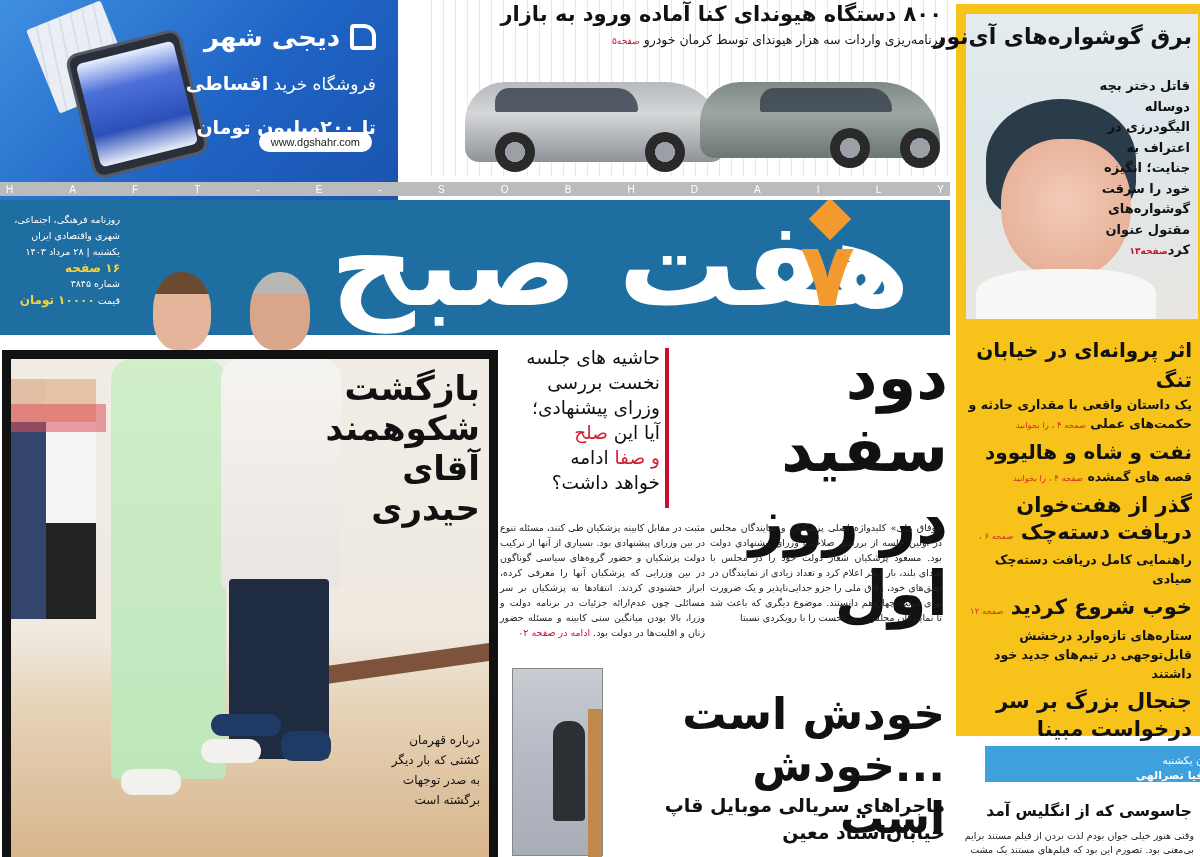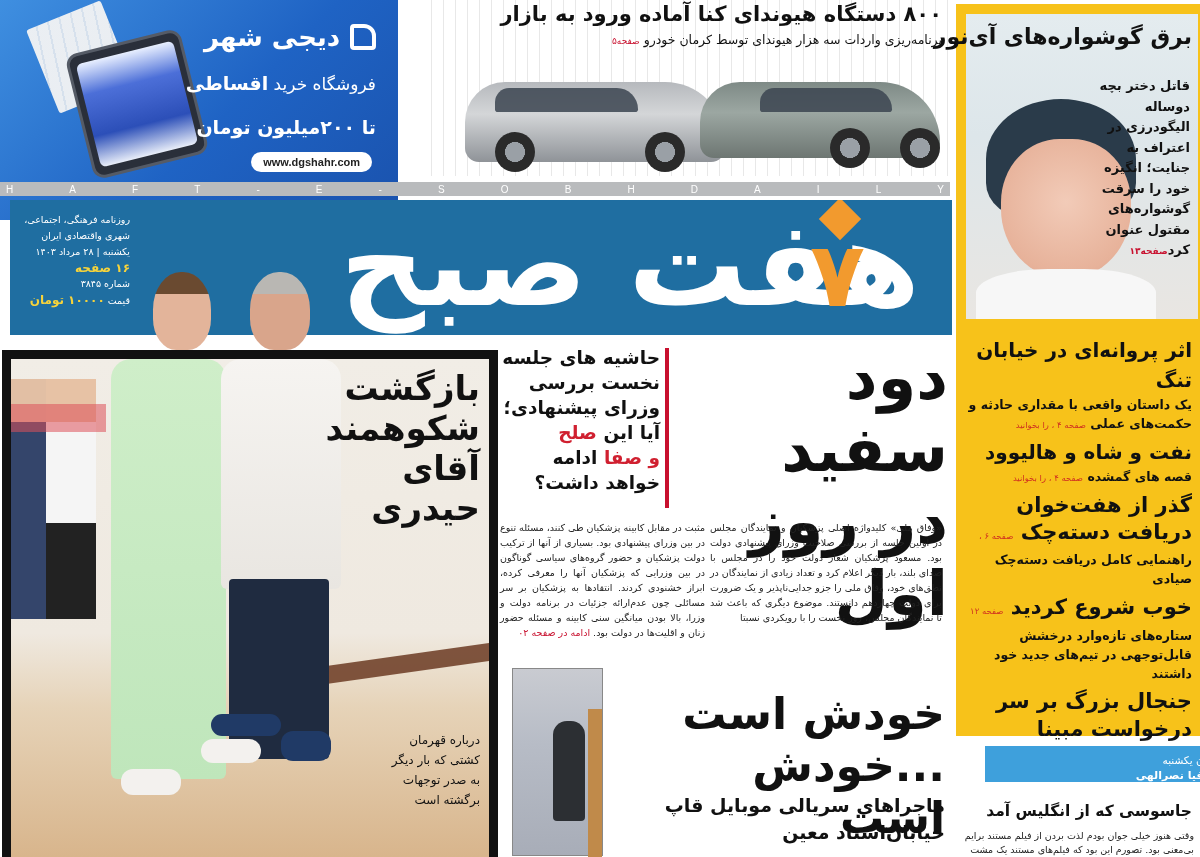--- a/index.html
+++ b/index.html
@@ -11,38 +11,38 @@
   
   #ad { left: 0; top: 0; width: 398px; height: 220px; background: linear-gradient(135deg, #3f8fe0 0%, #1f63c4 55%, #1a52ad 100%); overflow: hidden; }
   #ad .phone { position: absolute; left: 78px; top: 40px; width: 118px; height: 128px; background: #2a2f3a; border-radius: 12px; transform: rotate(-14deg); border: 3px solid #555b66; }
   #ad .phone .screen { position: absolute; left: 6px; top: 8px; right: 6px; bottom: 8px; background: linear-gradient(180deg,#e8efff 0%, #4c6fd8 30%, #2c4fb8 70%, #e9eef9 100%); border-radius: 6px; }
   #ad .bills { position: absolute; left: 40px; top: 12px; width: 80px; height: 90px; background: repeating-linear-gradient(100deg,#f4f4f4 0 10px,#dfe6ee 10px 12px); transform: rotate(-22deg); border-radius: 3px; opacity: .95; }
   #ad .brand { position: absolute; right: 22px; top: 22px; color: #fff; font-size: 26px; font-weight: bold; display: flex; align-items: center; gap: 10px; }
   #ad .brand .logo { width: 26px; height: 26px; border: 4px solid #fff; border-radius: 4px 12px 4px 4px; }
   #ad .line1 { position: absolute; right: 22px; top: 72px; color: #fff; font-size: 17px; }
   #ad .line1 b { font-size: 19px; }
   #ad .line2 { position: absolute; right: 22px; top: 100px; color: #fff; font-size: 19px; font-weight: bold; margin-top: 16px; }
-  #ad .url { position: absolute; right: 26px; top: 152px; background: #fff; color: #222; font-size: 11px; font-weight: bold; padding: 4px 12px; border-radius: 10px; direction: ltr; font-family: "Liberation Sans", sans-serif; }
+  #ad .url { position: absolute; right: 26px; top: 132px; background: #fff; color: #222; font-size: 11px; font-weight: normal; padding: 4px 12px; border-radius: 10px; direction: ltr; font-family: "Liberation Sans", sans-serif; }
 
   
   #car-teaser { left: 420px; top: 0; width: 530px; height: 176px; background: repeating-linear-gradient(90deg,#ffffff 0 11px,#e8e8e8 11px 12px); }
   #car-teaser .hl { position: absolute; right: 8px; top: 2px; font-size: 21px; font-weight: bold; color: #111; white-space: nowrap; }
   #car-teaser .sub { position: absolute; right: 8px; top: 32px; font-size: 12.5px; color: #111; white-space: nowrap; }
   #car-teaser .sub .ref { color: #c8102e; font-size: 9px; }
   .car { position: absolute; border-radius: 40px 60px 14px 14px; }
   .car .wheel { position: absolute; bottom: -10px; width: 40px; height: 40px; border-radius: 50%; background: radial-gradient(circle,#9aa0a6 0 35%,#2a2a2a 36% 100%); }
   #car1 { left: 45px; top: 82px; width: 260px; height: 80px; background: linear-gradient(180deg,#b6b9bd 0%,#d4d6d8 40%,#8f9398 100%); }
   #car2 { left: 280px; top: 82px; width: 240px; height: 76px; background: linear-gradient(180deg,#7e8a86 0%,#9ca7a2 40%,#6d7672 100%); }
   #car1 .glass, #car2 .glass { position: absolute; left: 30px; top: 6px; width: 55%; height: 24px; background: #3b4450; border-radius: 20px 30px 4px 4px; opacity: .85; }
 
   
   #latin-strip { left: 0; top: 182px; width: 950px; height: 14px; background: #b9bbbd; color: #fff; font-family: "Liberation Sans", sans-serif; font-size: 10px; display: flex; justify-content: space-between; align-items: center; padding: 0 6px; letter-spacing: 0; }
 
   
-  #masthead { left: 0; top: 200px; width: 950px; height: 135px; background: #1f6ea1; overflow: hidden; margin-left: 10px; }
+  #masthead { left: 0; top: 200px; width: 950px; height: 135px; background: #1f6ea1; overflow: hidden; }
   #masthead .logo-text { position: absolute; left: 280px; top: -6px; width: 630px; height: 140px; color: #ffffff; font-size: 118px; font-weight: bold; line-height: 140px; direction: rtl; text-align: right; -webkit-text-stroke: 0; letter-spacing: -6px; }
   #masthead .seven { position: absolute; left: 800px; top: 20px; color: #f29a2e; font-size: 90px; font-weight: bold; line-height: 110px; }
   #masthead .diamond { position: absolute; left: 815px; top: 4px; width: 30px; height: 30px; background: #f29a2e; transform: rotate(45deg); }
   #masthead .info { position: absolute; left: 10px; top: 12px; color: #fff; font-size: 9.5px; line-height: 16px; direction: rtl; text-align: right; width: 110px; }
   #masthead .info .hl-yellow { color: #f6d33b; font-weight: bold; font-size: 12px; }
 
   
   .face { position: absolute; border-radius: 48% 48% 40% 40%; }
   #face-left { left: 153px; top: 272px; width: 58px; height: 78px; background: linear-gradient(180deg,#6a4a30 0 28%, #e3b49a 28% 100%); }
   #face-right { left: 250px; top: 272px; width: 60px; height: 78px; background: linear-gradient(180deg,#b9b7b3 0 28%, #d9a58b 28% 100%); }
@@ -61,21 +61,21 @@
   #bg-man-1 { left: 0; top: 20px; width: 40px; height: 240px; background: linear-gradient(180deg,#e2bfa4 0 18%,#34456b 18% 100%); }
   #bg-man-2 { left: 35px; top: 20px; width: 50px; height: 240px; background: linear-gradient(180deg,#e7c2a5 0 18%,#f5f5f5 18% 60%,#222 60% 100%); }
   #pink-badge { left: 0; top: 45px; width: 95px; height: 28px; background: rgba(220,80,90,0.55); }
   #skirting { left: 250px; top: 300px; width: 230px; height: 18px; background: #6b3a22; transform: skewY(-8deg); opacity: .85; }
   #photo-title { right: 18px; top: 18px; font-size: 34px; font-weight: bold; line-height: 40px; color: #111; }
   #photo-caption { right: 18px; top: 380px; font-size: 12px; line-height: 20px; color: #111; }
 
   
   #lead-headline { left: 680px; top: 342px; width: 268px; font-size: 62px; font-weight: bold; line-height: 72px; color: #111; }
   #lead-divider { left: 665px; top: 348px; width: 4px; height: 160px; background: #c8102e; }
-  #lead-kicker { left: 500px; top: 345px; width: 160px; font-size: 18.5px; font-weight: bold; line-height: 25px; color: #111; }
+  #lead-kicker { left: 500px; top: 345px; width: 160px; font-size: 18.5px; font-weight: normal; line-height: 25px; color: #111; }
   #lead-kicker .red { color: #d02030; }
   .body-text { font-size: 9.5px; line-height: 15px; color: #222; text-align: justify; text-align-last: right; }
   #lead-col-1 { left: 710px; top: 520px; width: 232px; }
   #lead-col-2 { left: 500px; top: 520px; width: 205px; }
   #lead-col-2 .cont { color: #c8102e; }
 
   
   #cctv-photo { left: 512px; top: 668px; width: 91px; height: 188px; background: linear-gradient(180deg,#c9cbd1 0%,#b7bcc6 40%,#a8adb8 100%); border: 1px solid #888; }
   #cctv-photo .person { position: absolute; left: 40px; top: 52px; width: 32px; height: 100px; background: #2c2f33; border-radius: 14px 14px 4px 4px; }
   #cctv-photo .door { position: absolute; right: 0; top: 40px; width: 14px; height: 148px; background: #c08a4a; }

